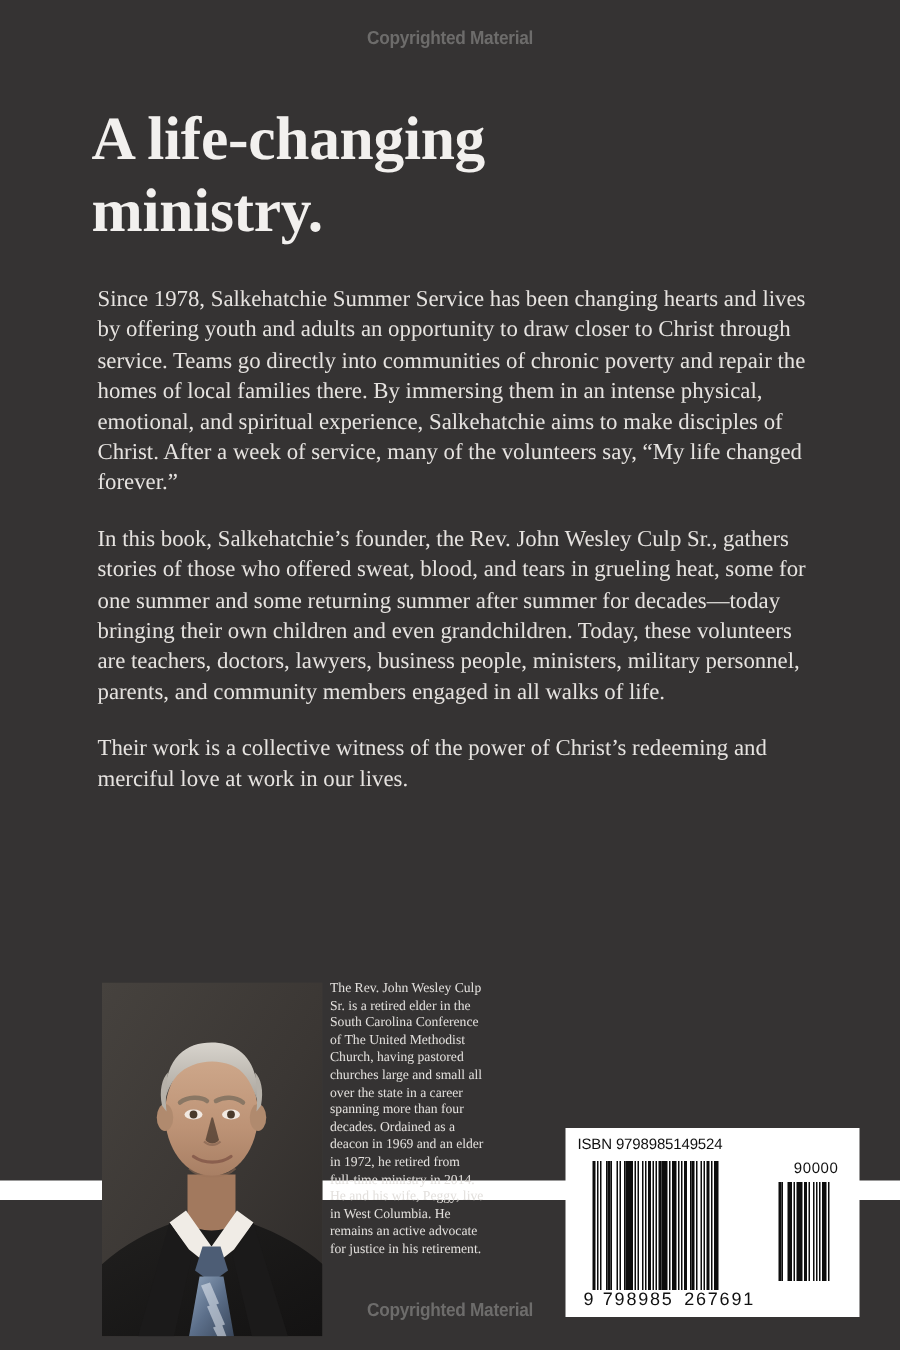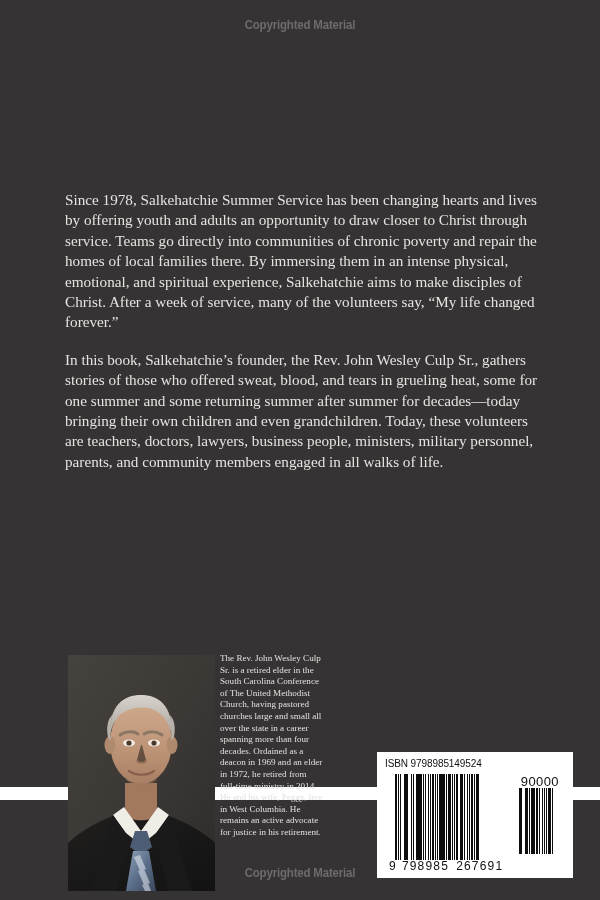--- a/index.html
+++ b/index.html
@@ -116,21 +116,21 @@
     font-family: "Liberation Sans", "DejaVu Sans", sans-serif;
     font-size: 10px;
     color: #111;
     letter-spacing: -0.1px;
   }
   #price-code {
     position: absolute;
     right: 14px;
     top: 22px;
     font-family: "Liberation Sans", "DejaVu Sans", sans-serif;
-    font-size: 13px;
+    font-size: 10px;
     color: #111;
     letter-spacing: 0.4px;
   }
   .bars {
     position: absolute;
     display: flex;
     align-items: flex-end;
   }
   .bars i {
     display: block;
@@ -160,24 +160,26 @@
   #ean-digits .lead { margin-right: 5px; }
   #ean-digits .grp { margin-right: 7px; }
 </style>
 </head>
 <body>
 
 <div id="cover">
 
   <div class="watermark top">Copyrighted Material</div>
 
+  <div id="headline">A life-changing ministry.</div>
 
   <div id="body-copy">
     <p>Since 1978, Salkehatchie Summer Service has been changing hearts and lives by offering youth and adults an opportunity to draw closer to Christ through service. Teams go directly into communities of chronic poverty and repair the homes of local families there. By immersing them in an intense physical, emotional, and spiritual experience, Salkehatchie aims to make disciples of Christ. After a week of service, many of the volunteers say, “My life changed forever.”</p>
     <p>In this book, Salkehatchie’s founder, the Rev. John Wesley Culp Sr., gathers stories of those who offered sweat, blood, and tears in grueling heat, some for one summer and some returning summer after summer for decades—today bringing their own children and even grandchildren. Today, these volunteers are teachers, doctors, lawyers, business people, ministers, military personnel, parents, and community members engaged in all walks of life.</p>
+    <p>Their work is a collective witness of the power of Christ’s redeeming and merciful love at work in our lives.</p>
   </div>
 
   <div class="rule-band band-a"></div>
 
   <div id="author-photo">
     <svg width="147" height="236" viewBox="0 0 147 236">
       <defs>
         <linearGradient id="bgGrad" x1="0" y1="0" x2="1" y2="1">
           <stop offset="0%" stop-color="#46423e"></stop>
           <stop offset="55%" stop-color="#3b3734"></stop>

